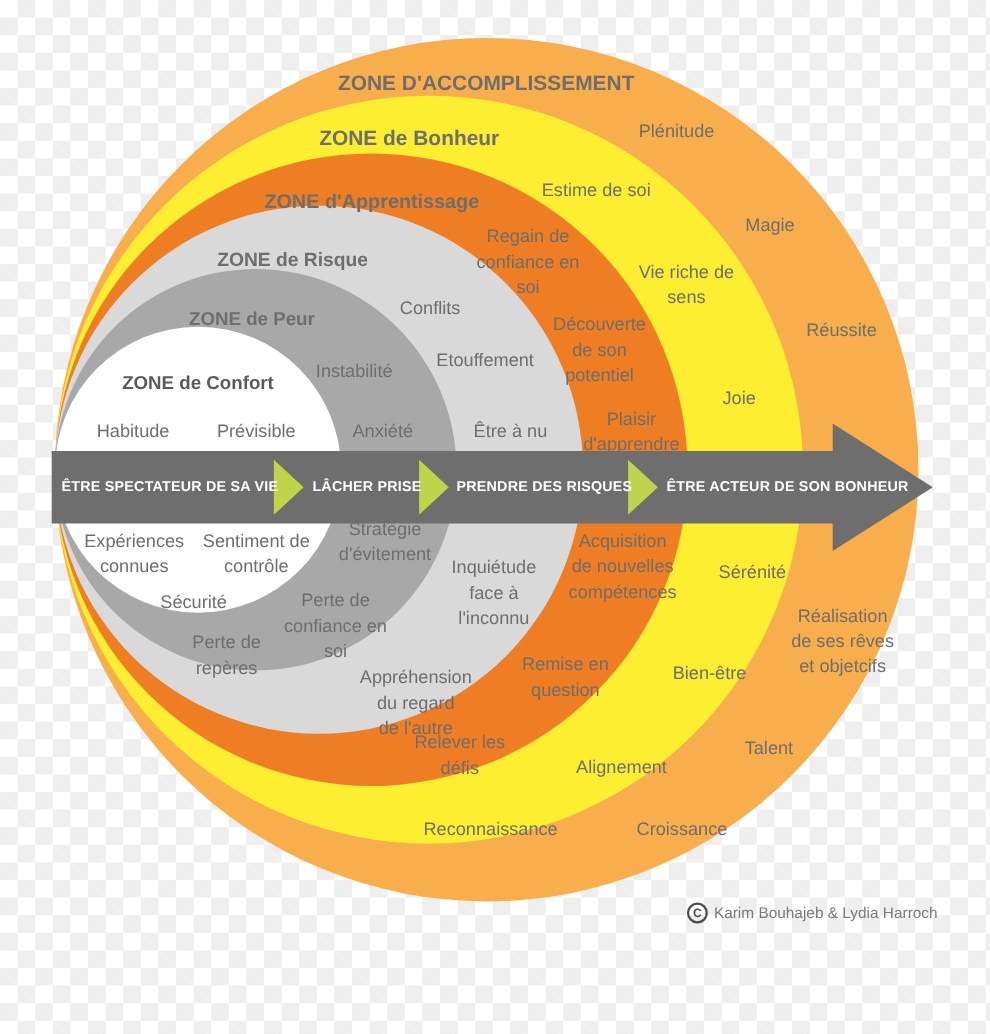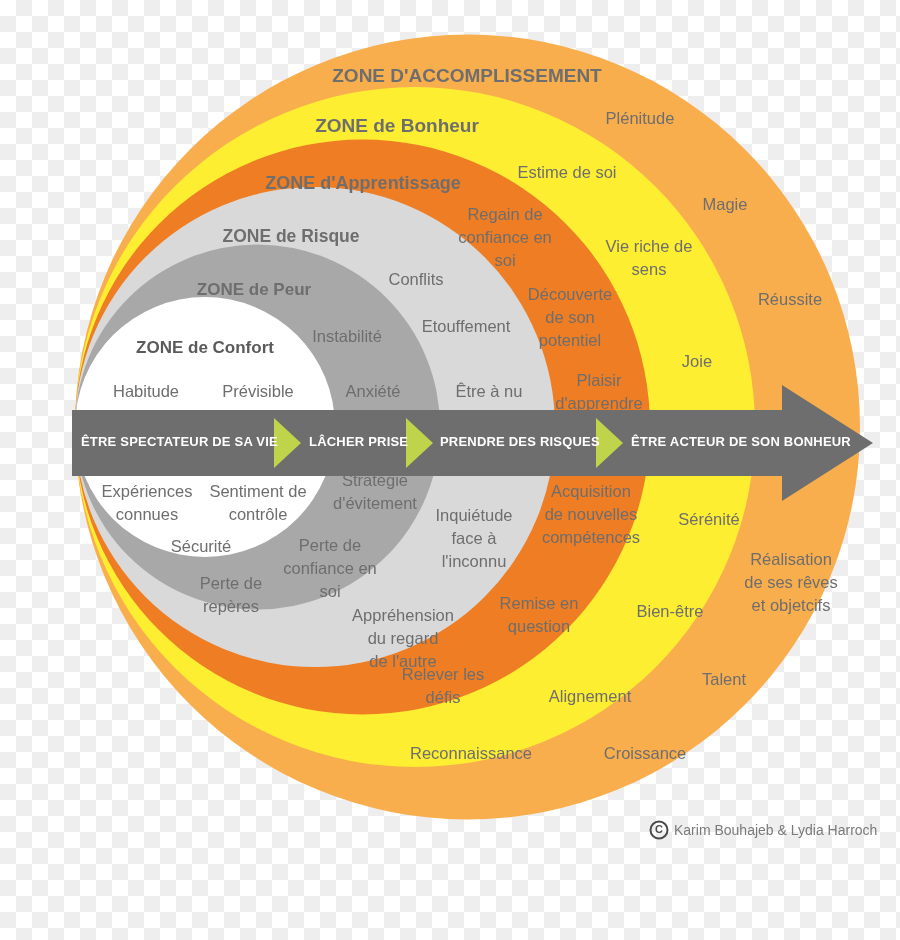--- a/index.html
+++ b/index.html
@@ -15,21 +15,21 @@
   #checker{
     position:absolute;inset:0;
     background-image:
       linear-gradient(45deg,#eeeeee 25%,transparent 25%,transparent 75%,#eeeeee 75%),
       linear-gradient(45deg,#eeeeee 25%,transparent 25%,transparent 75%,#eeeeee 75%);
     background-size:32px 32px;
     background-position:0 0,16px 16px;
     background-color:#ffffff;
     z-index:0;
   }
-  #stage{position:absolute;inset:0;z-index:1;margin-left:25px;}
+  #stage{position:absolute;inset:0;z-index:1;}
   svg{display:block;}
 
   .zone-title{
     font-weight:bold;
     fill:#6e6e6e;
     font-family:"Liberation Sans", sans-serif;
   }
   .zone-title.dark{fill:#5a5a5a;}
   .item-label{
     fill:#6e6e6e;

